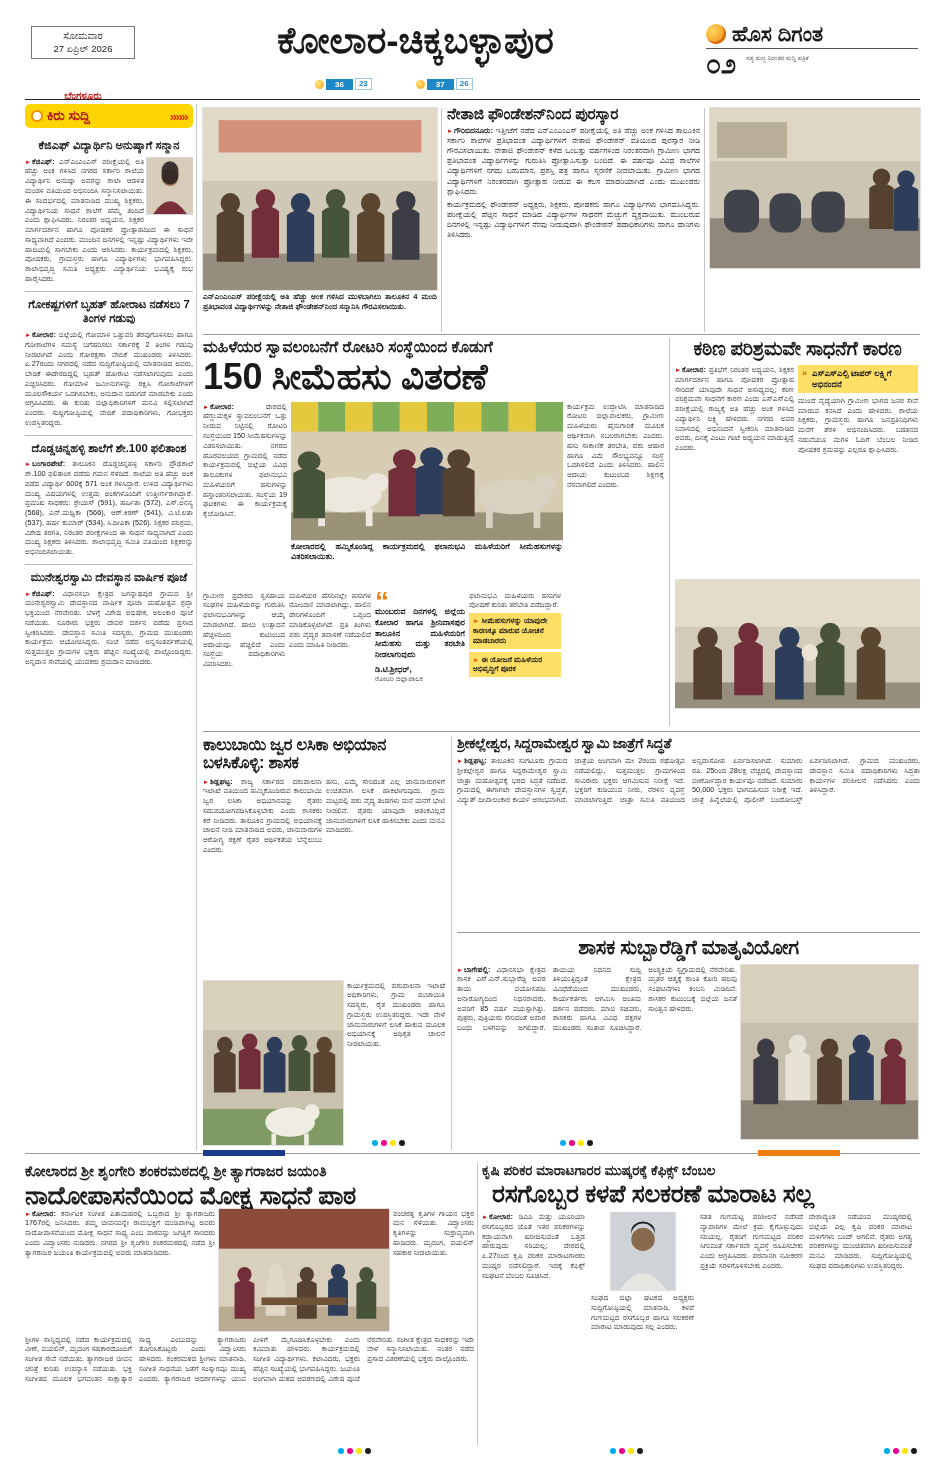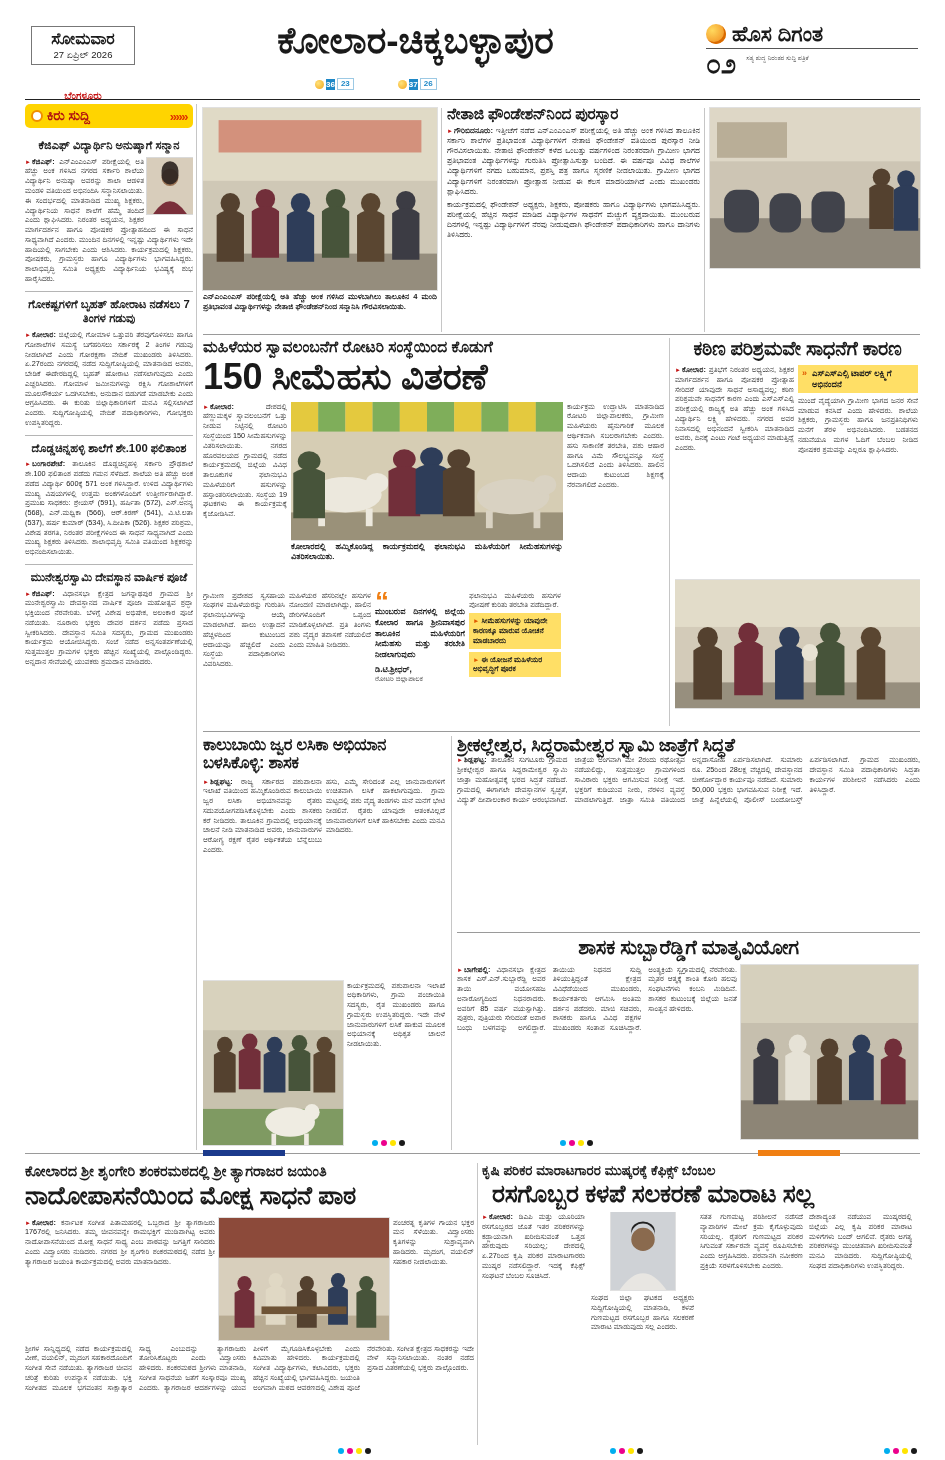--- a/index.html
+++ b/index.html
@@ -17,28 +17,28 @@
 .cap{font-size:7.6px;font-weight:700;line-height:1.3;text-align:justify;margin-top:2px;overflow:hidden}
 .row{display:flex;gap:4px}
 .colp{flex:none;overflow:hidden}
 .cols4{column-count:4;column-gap:7px}
 .cols3{column-count:3;column-gap:7px}
 .kicker{font-weight:800;line-height:1.15}
 .headline{font-weight:800;line-height:1.08;letter-spacing:-.3px}
 
 .hdr{position:absolute;left:25px;top:14px;width:895px;height:86px;border-bottom:1.5px solid #222}
 .date-box{position:absolute;left:6px;top:12px;width:104px;border:1px solid #777;text-align:center;padding:3px 2px}
-.date-day{font-size:16px;font-weight:700}
+.date-day{font-size:10px;font-weight:400}
 .date-val{font-size:9.5px;margin-top:1px}
 .city{position:absolute;left:6px;top:76px;width:104px;text-align:center;font-size:10px;font-weight:700;color:#c41212}
 .masthead{position:absolute;left:138px;top:6px;width:505px;text-align:center;font-size:37px;font-weight:700}
 .weather{position:absolute;left:290px;top:64px;display:flex;gap:44px}
 .wx{display:flex;align-items:center;gap:2px}
 .wx-ic{width:9px;height:9px;border-radius:50%;background:radial-gradient(circle at 35% 35%,#ffe27a,#f4a61c)}
-.wx-hi{background:#1e88c7;color:#fff;font-size:8px;font-weight:700;padding:0 0;line-height:11px}
+.wx-hi{background:#1e88c7;color:#fff;font-size:8px;font-weight:700;padding:0 9px;line-height:11px}
 .wx-lo{color:#1e88c7;border:1px solid #9cc9e4;background:#fff;font-size:8px;font-weight:700;padding:0 3px;line-height:10px}
 .brand{position:absolute;right:2px;top:8px;width:212px}
 .brand-row{display:flex;align-items:center;gap:6px;border-bottom:1px solid #555;padding-bottom:2px}
 .brand-ic{width:20px;height:20px;border-radius:50%;flex:none;background:radial-gradient(circle at 32% 32%,#ffd95e,#ee7d12);box-shadow:inset -2px -2px 0 #d96a00}
 .brand-name{font-size:21px;font-weight:800}
 .brand-sub{display:flex;align-items:flex-start;gap:10px;padding-top:2px}
 .pageno{font-size:27px;font-weight:800;line-height:1}
 .tagline{font-size:6.4px;color:#444;line-height:1.35;padding-top:3px}
 
 .sec-kiru{position:absolute;left:25px;top:104px;width:168px;height:1046px;overflow:hidden}
@@ -321,21 +321,21 @@
             <use href="#cow" transform="translate(56,86)" fill="#efece2"></use>
           </svg>
       </div>
       <div class="colp p" style="width:98px;height:164px">ಕಾರ್ಯಕ್ರಮದಲ್ಲಿ ಪಶುಪಾಲನಾ ಇಲಾಖೆ ಅಧಿಕಾರಿಗಳು, ಗ್ರಾಮ ಪಂಚಾಯಿತಿ ಸದಸ್ಯರು, ರೈತ ಮುಖಂಡರು ಹಾಗೂ ಗ್ರಾಮಸ್ಥರು ಉಪಸ್ಥಿತರಿದ್ದರು. ಇದೇ ವೇಳೆ ಜಾನುವಾರುಗಳಿಗೆ ಲಸಿಕೆ ಹಾಕುವ ಮೂಲಕ ಅಭಿಯಾನಕ್ಕೆ ಅಧಿಕೃತ ಚಾಲನೆ ನೀಡಲಾಯಿತು.</div>
     </div>
   </div>
 
   <div class="rule-v" style="left:451px;top:736px;height:414px"></div>
 
   <div class="abs" style="left:457px;top:736px;width:463px;height:194px;overflow:hidden">
-    <div class="headline" style="font-size:18px;">ಶ್ರೀಕಲ್ಲೇಶ್ವರ, ಸಿದ್ದರಾಮೇಶ್ವರ ಸ್ವಾಮಿ ಜಾತ್ರೆಗೆ ಸಿದ್ಧತೆ</div>
+    <div class="headline" style="font-size:14px;margin-bottom:5px">ಶ್ರೀಕಲ್ಲೇಶ್ವರ, ಸಿದ್ದರಾಮೇಶ್ವರ ಸ್ವಾಮಿ ಜಾತ್ರೆಗೆ ಸಿದ್ಧತೆ</div>
     <div class="p cols4" style="height:160px">
       <span class="mk">►</span><span class="dl">ಶಿಡ್ಲಘಟ್ಟ:</span> <span>ತಾಲೂಕಿನ ಸುಗಟೂರು ಗ್ರಾಮದ ಶ್ರೀಕಲ್ಲೇಶ್ವರ ಹಾಗೂ ಸಿದ್ದರಾಮೇಶ್ವರ ಸ್ವಾಮಿ ಜಾತ್ರಾ ಮಹೋತ್ಸವಕ್ಕೆ ಭರದ ಸಿದ್ಧತೆ ನಡೆದಿದೆ. ಗ್ರಾಮದಲ್ಲಿ ಈಗಾಗಲೇ ದೇವಸ್ಥಾನಗಳ ಸ್ವಚ್ಛತೆ, ವಿದ್ಯುತ್ ದೀಪಾಲಂಕಾರ ಕಾರ್ಯ ಆರಂಭವಾಗಿದೆ. ಜಾತ್ರೆಯ ಅಂಗವಾಗಿ ಮೇ 2ರಂದು ರಥೋತ್ಸವ ನಡೆಯಲಿದ್ದು, ಸುತ್ತಮುತ್ತಲ ಗ್ರಾಮಗಳಿಂದ ಸಾವಿರಾರು ಭಕ್ತರು ಆಗಮಿಸುವ ನಿರೀಕ್ಷೆ ಇದೆ. ಭಕ್ತರಿಗೆ ಕುಡಿಯುವ ನೀರು, ನೆರಳಿನ ವ್ಯವಸ್ಥೆ ಮಾಡಲಾಗುತ್ತಿದೆ. ಜಾತ್ರಾ ಸಮಿತಿ ವತಿಯಿಂದ ಅನ್ನದಾಸೋಹ ಏರ್ಪಡಿಸಲಾಗಿದೆ. ಸುಮಾರು ರೂ. 25ರಿಂದ 28ಲಕ್ಷ ವೆಚ್ಚದಲ್ಲಿ ದೇವಸ್ಥಾನದ ಜೀರ್ಣೋದ್ಧಾರ ಕಾರ್ಯವೂ ನಡೆದಿದೆ. ಸುಮಾರು 50,000 ಭಕ್ತರು ಭಾಗವಹಿಸುವ ನಿರೀಕ್ಷೆ ಇದೆ. ಜಾತ್ರೆ ಹಿನ್ನೆಲೆಯಲ್ಲಿ ಪೊಲೀಸ್ ಬಂದೋಬಸ್ತ್ ಏರ್ಪಡಿಸಲಾಗಿದೆ. ಗ್ರಾಮದ ಮುಖಂಡರು, ದೇವಸ್ಥಾನ ಸಮಿತಿ ಪದಾಧಿಕಾರಿಗಳು ಸಿದ್ಧತಾ ಕಾರ್ಯಗಳ ಪರಿಶೀಲನೆ ನಡೆಸಿದರು ಎಂದು ತಿಳಿಸಿದ್ದಾರೆ.</span>
     </div>
   </div>
 
   <div class="rule-h" style="left:457px;top:932px;width:463px"></div>
 
   <div class="abs" style="left:457px;top:937px;width:463px;height:213px;overflow:hidden">
     <div class="headline" style="font-size:20px;text-align:center;margin-bottom:6px">ಶಾಸಕ ಸುಬ್ಬಾರೆಡ್ಡಿಗೆ ಮಾತೃವಿಯೋಗ</div>
     <div class="row">
@@ -356,21 +356,21 @@
       </div>
     </div>
   </div>
 
   <div class="rule-h" style="left:25px;top:1153px;width:895px"></div>
   <div class="bar" style="left:203px;top:1150px;width:82px;background:#1b3a8c"></div>
   <div class="bar" style="left:758px;top:1150px;width:82px;background:#f07f13"></div>
 
   <div class="abs" style="left:25px;top:1163px;width:449px;height:282px;overflow:hidden">
     <div class="kicker" style="font-size:14.5px">ಕೋಲಾರದ ಶ್ರೀ ಶೃಂಗೇರಿ ಶಂಕರಮಠದಲ್ಲಿ ಶ್ರೀ ತ್ಯಾಗರಾಜರ ಜಯಂತಿ</div>
-    <div class="headline" style="font-size:25px;margin:2px 0 9px">ನಾದೋಪಾಸನೆಯಿಂದ ಮೋಕ್ಷ ಸಾಧನೆ ಪಾಠ</div>
+    <div class="headline" style="font-size:25px;margin:2px 0 0">ನಾದೋಪಾಸನೆಯಿಂದ ಮೋಕ್ಷ ಸಾಧನೆ ಪಾಠ</div>
     <div class="row" style="height:122px">
       <div class="colp p" style="width:190px;height:122px">
         <span class="mk">►</span><span class="dl">ಕೋಲಾರ:</span> <span>ಕರ್ನಾಟಕ ಸಂಗೀತ ಪಿತಾಮಹರಲ್ಲಿ ಒಬ್ಬರಾದ ಶ್ರೀ ತ್ಯಾಗರಾಜರು 1767ರಲ್ಲಿ ಜನಿಸಿದರು. ತಮ್ಮ ಜೀವನವನ್ನೇ ರಾಮಭಕ್ತಿಗೆ ಮುಡಿಪಾಗಿಟ್ಟ ಅವರು ನಾದೋಪಾಸನೆಯಿಂದ ಮೋಕ್ಷ ಸಾಧನೆ ಸಾಧ್ಯ ಎಂಬ ಪಾಠವನ್ನು ಜಗತ್ತಿಗೆ ಸಾರಿದರು ಎಂದು ವಿದ್ವಾಂಸರು ನುಡಿದರು. ನಗರದ ಶ್ರೀ ಶೃಂಗೇರಿ ಶಂಕರಮಠದಲ್ಲಿ ನಡೆದ ಶ್ರೀ ತ್ಯಾಗರಾಜರ ಜಯಂತಿ ಕಾರ್ಯಕ್ರಮದಲ್ಲಿ ಅವರು ಮಾತನಾಡಿದರು.</span>
       </div>
       <div class="colp photo" style="width:170px;height:122px">
         <svg viewBox="0 0 120 80" preserveAspectRatio="none">
             <rect width="120" height="80" fill="#d8cfbc"></rect>
             <rect width="120" height="26" fill="#8c4a3a"></rect>
             <rect y="64" width="120" height="16" fill="#b8ab92"></rect>
             <use href="#person" transform="translate(18,56)" fill="#722f3a"></use>

